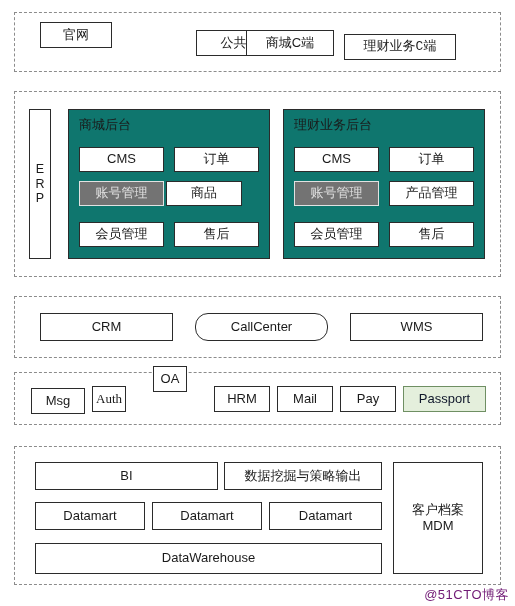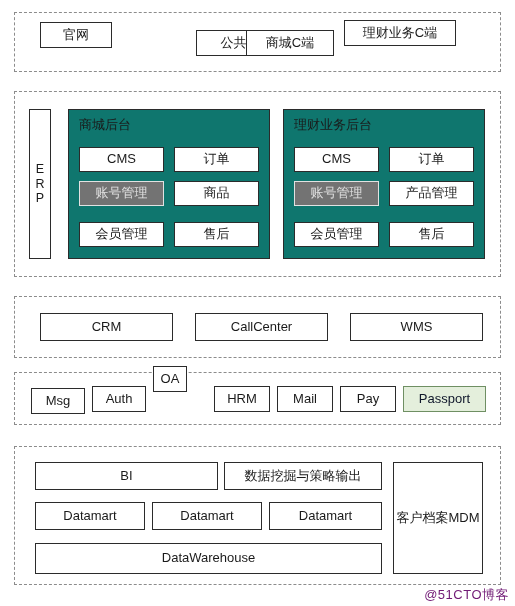--- a/index.html
+++ b/index.html
@@ -85,21 +85,21 @@
     align-items: center;
     justify-content: center;
     font-size: 12.5px;
     color: #1a1a1a;
     letter-spacing: 0;
   }
   .vbox span { display: block; line-height: 1.15; }
 
   .stacked {
     display: flex;
-    flex-direction: row;
+    flex-direction: column;
     align-items: center;
     justify-content: center;
     line-height: 1.25;
   }
   .stacked span { display: block; white-space: nowrap; }
 
   
   .watermark {
     position: absolute;
     right: 6px;
@@ -114,61 +114,61 @@
 </head>
 <body>
 
 <div class="canvas">
 
   <div class="group" style="left:14px; top:12px; width:487px; height:60px;">
   </div>
   <div class="box cn" style="left:40px; top:22px; width:72px; height:26px;">官网</div>
   <div class="box cn" style="left:152px; top:30px; width:88px; height:26px;margin-left:44px;">公共号</div>
   <div class="box cn" style="left:246px; top:30px; width:88px; height:26px;">商城C端</div>
-  <div class="box cn" style="left:344px; top:20px; width:112px; height:26px;">理财业务C端</div>
+  <div class="box cn" style="left:344px; top:34px; width:112px; height:26px;font-family:Liberation Mono, monospace;">理财业务C端</div>
 
   <div class="group" style="left:14px; top:91px; width:487px; height:186px;">
   </div>
 
   <div class="vbox" style="left:29px; top:109px; width:22px; height:150px;">
     <span>E</span>
     <span>R</span>
     <span>P</span>
   </div>
 
   <div class="panel" style="left:68px; top:109px; width:202px; height:150px;">
     <div class="panel-title">商城后台</div>
   </div>
   <div class="box" style="left:79px; top:147px; width:85px; height:25px;">CMS</div>
   <div class="box cn" style="left:174px; top:147px; width:85px; height:25px;">订单</div>
   <div class="box cn disabled" style="left:79px; top:181px; width:85px; height:25px;">账号管理</div>
-  <div class="box cn" style="left:174px; top:181px; width:85px; height:25px;">商品</div>
+  <div class="box cn" style="left:166px; top:181px; width:76px; height:25px;">商品</div>
   <div class="box cn" style="left:79px; top:222px; width:85px; height:25px;">会员管理</div>
   <div class="box cn" style="left:174px; top:222px; width:85px; height:25px;">售后</div>
 
   <div class="panel" style="left:283px; top:109px; width:202px; height:150px;">
     <div class="panel-title">理财业务后台</div>
   </div>
   <div class="box" style="left:294px; top:147px; width:85px; height:25px;">CMS</div>
   <div class="box cn" style="left:389px; top:147px; width:85px; height:25px;">订单</div>
   <div class="box cn disabled" style="left:294px; top:181px; width:85px; height:25px;">账号管理</div>
   <div class="box cn" style="left:389px; top:181px; width:85px; height:25px;">产品管理</div>
   <div class="box cn" style="left:294px; top:222px; width:85px; height:25px;">会员管理</div>
   <div class="box cn" style="left:389px; top:222px; width:85px; height:25px;">售后</div>
 
   <div class="group" style="left:14px; top:296px; width:487px; height:62px;">
   </div>
   <div class="box" style="left:40px; top:313px; width:133px; height:28px;">CRM</div>
-  <div class="box" style="left:195px; top:313px; width:133px; height:28px;">CallCenter</div>
+  <div class="box" style="left:195px; top:313px; width:133px; height:28px;border-radius:13px;">CallCenter</div>
   <div class="box" style="left:350px; top:313px; width:133px; height:28px;">WMS</div>
 
   <div class="group" style="left:14px; top:372px; width:487px; height:53px;">
   </div>
   <div class="box" style="left:31px; top:388px; width:54px; height:26px;">Msg</div>
-  <div class="box" style="left:92px; top:386px; width:54px; height:26px;">Auth</div>
+  <div class="box" style="left:92px; top:386px; width:34px; height:26px;font-family:Liberation Serif, serif;">Auth</div>
   <div class="box" style="left:153px; top:366px; width:34px; height:26px;">OA</div>
   <div class="box" style="left:214px; top:386px; width:56px; height:26px;">HRM</div>
   <div class="box" style="left:277px; top:386px; width:56px; height:26px;">Mail</div>
   <div class="box" style="left:340px; top:386px; width:56px; height:26px;">Pay</div>
   <div class="box accent" style="left:403px; top:386px; width:83px; height:26px;">Passport</div>
 
   <div class="group" style="left:14px; top:446px; width:487px; height:139px;">
   </div>
   <div class="box" style="left:35px; top:462px; width:183px; height:28px;">BI</div>
   <div class="box cn" style="left:224px; top:462px; width:158px; height:28px;">数据挖掘与策略输出</div>

